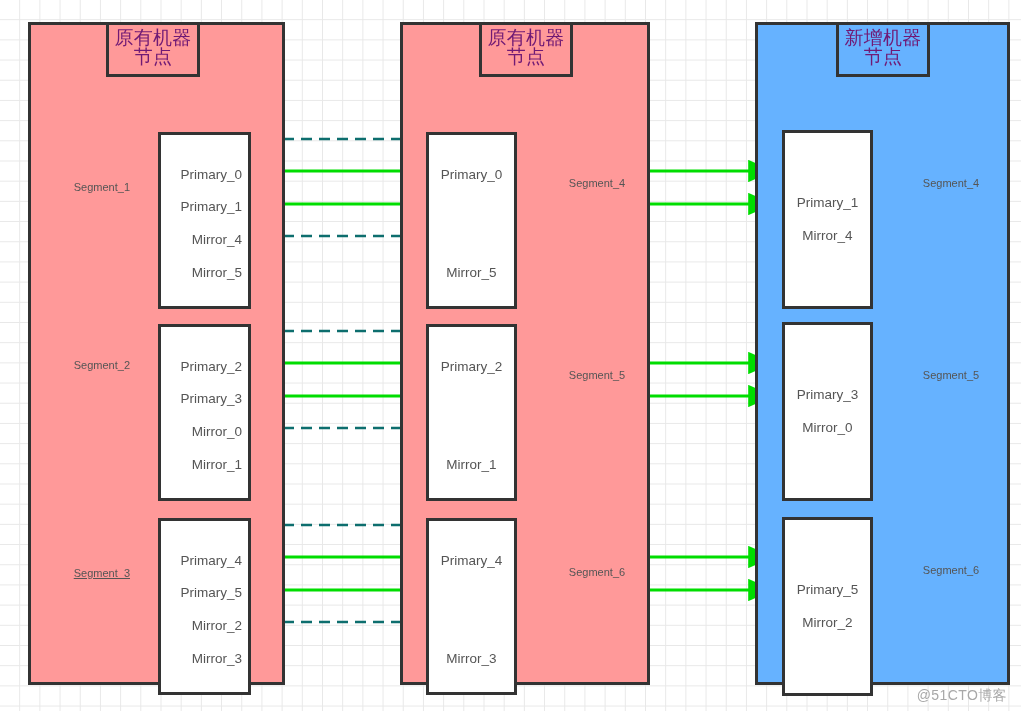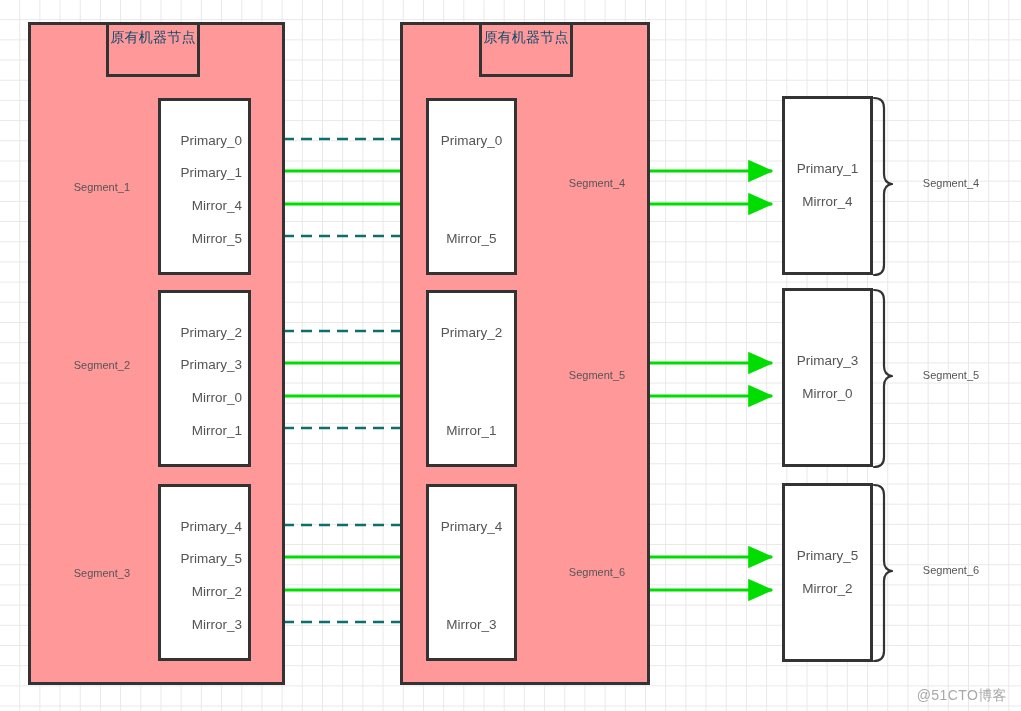--- a/index.html
+++ b/index.html
@@ -42,34 +42,35 @@
   .host.old { background: #ff9999; }
   .host.new { background: #66b2ff; }
 
   
   .host-title {
     position: absolute;
     box-sizing: border-box;
     border: 3px solid #333333;
     border-top: none;
     background: transparent;
-    color: #0c4a6e;
-    font-size: 14px;
+    color: #701a75;
+    font-size: 19px;
     line-height: 19px;
     text-align: center;
     padding-top: 6px;
     letter-spacing: 0.2px;
   }
 
   
   .seg-box {
     position: absolute;
     box-sizing: border-box;
     border: 3px solid #333333;
     background: #ffffff;
+    margin-top: 34px;
   }
   .seg-box .row {
     position: absolute;
     color: #555555;
     font-size: 13.5px;
     white-space: nowrap;
   }
   .seg-box.left-box .row {
     right: 6px;
     text-align: right;
@@ -170,21 +171,21 @@
     <div class="row" style="top:130px;">Mirror_1</div>
   </div>
   <div class="seg-label to-left" style="left:30px; top:359px; width:100px;">Segment_2</div>
 
   <div class="seg-box left-box" style="left:158px; top:484px; width:93px; height:177px;">
     <div class="row" style="top:32px;">Primary_4</div>
     <div class="row" style="top:64px;">Primary_5</div>
     <div class="row" style="top:97px;">Mirror_2</div>
     <div class="row" style="top:130px;">Mirror_3</div>
   </div>
-  <div class="seg-label to-left" style="left:30px; top:567px; width:100px;">Segment_3</div>
+  <div class="seg-label to-left" style="left:30px; top:567px; width:100px;text-decoration:underline;">Segment_3</div>
 
   <div class="host old" style="left:400px; top:22px; width:250px; height:663px;">
     <div class="host-title" style="left:76px; top:-3px; width:94px; height:55px;">原有机器节点</div>
   </div>
 
   <div class="seg-box mid-box" style="left:426px; top:98px; width:91px; height:177px;">
     <div class="row" style="top:32px;">Primary_0</div>
     <div class="row" style="top:130px;">Mirror_5</div>
   </div>
   <div class="seg-label to-right" style="left:547px; top:177px; width:100px;">Segment_4</div>
@@ -194,20 +195,23 @@
     <div class="row" style="top:130px;">Mirror_1</div>
   </div>
   <div class="seg-label to-right" style="left:547px; top:369px; width:100px;">Segment_5</div>
 
   <div class="seg-box mid-box" style="left:426px; top:484px; width:91px; height:177px;">
     <div class="row" style="top:32px;">Primary_4</div>
     <div class="row" style="top:130px;">Mirror_3</div>
   </div>
   <div class="seg-label to-right" style="left:547px; top:566px; width:100px;">Segment_6</div>
 
+  <div class="host new" style="left:755px; top:22px; width:255px; height:663px;">
+    <div class="host-title" style="left:78px; top:-3px; width:94px; height:55px;">新增机器节点</div>
+  </div>
 
   <div class="seg-box right-box" style="left:782px; top:96px; width:91px; height:179px;">
     <div class="row" style="top:62px;">Primary_1</div>
     <div class="row" style="top:95px;">Mirror_4</div>
   </div>
   <div class="seg-label to-right" style="left:901px; top:177px; width:100px;">Segment_4</div>
 
   <div class="seg-box right-box" style="left:782px; top:288px; width:91px; height:179px;">
     <div class="row" style="top:62px;">Primary_3</div>
     <div class="row" style="top:95px;">Mirror_0</div>

